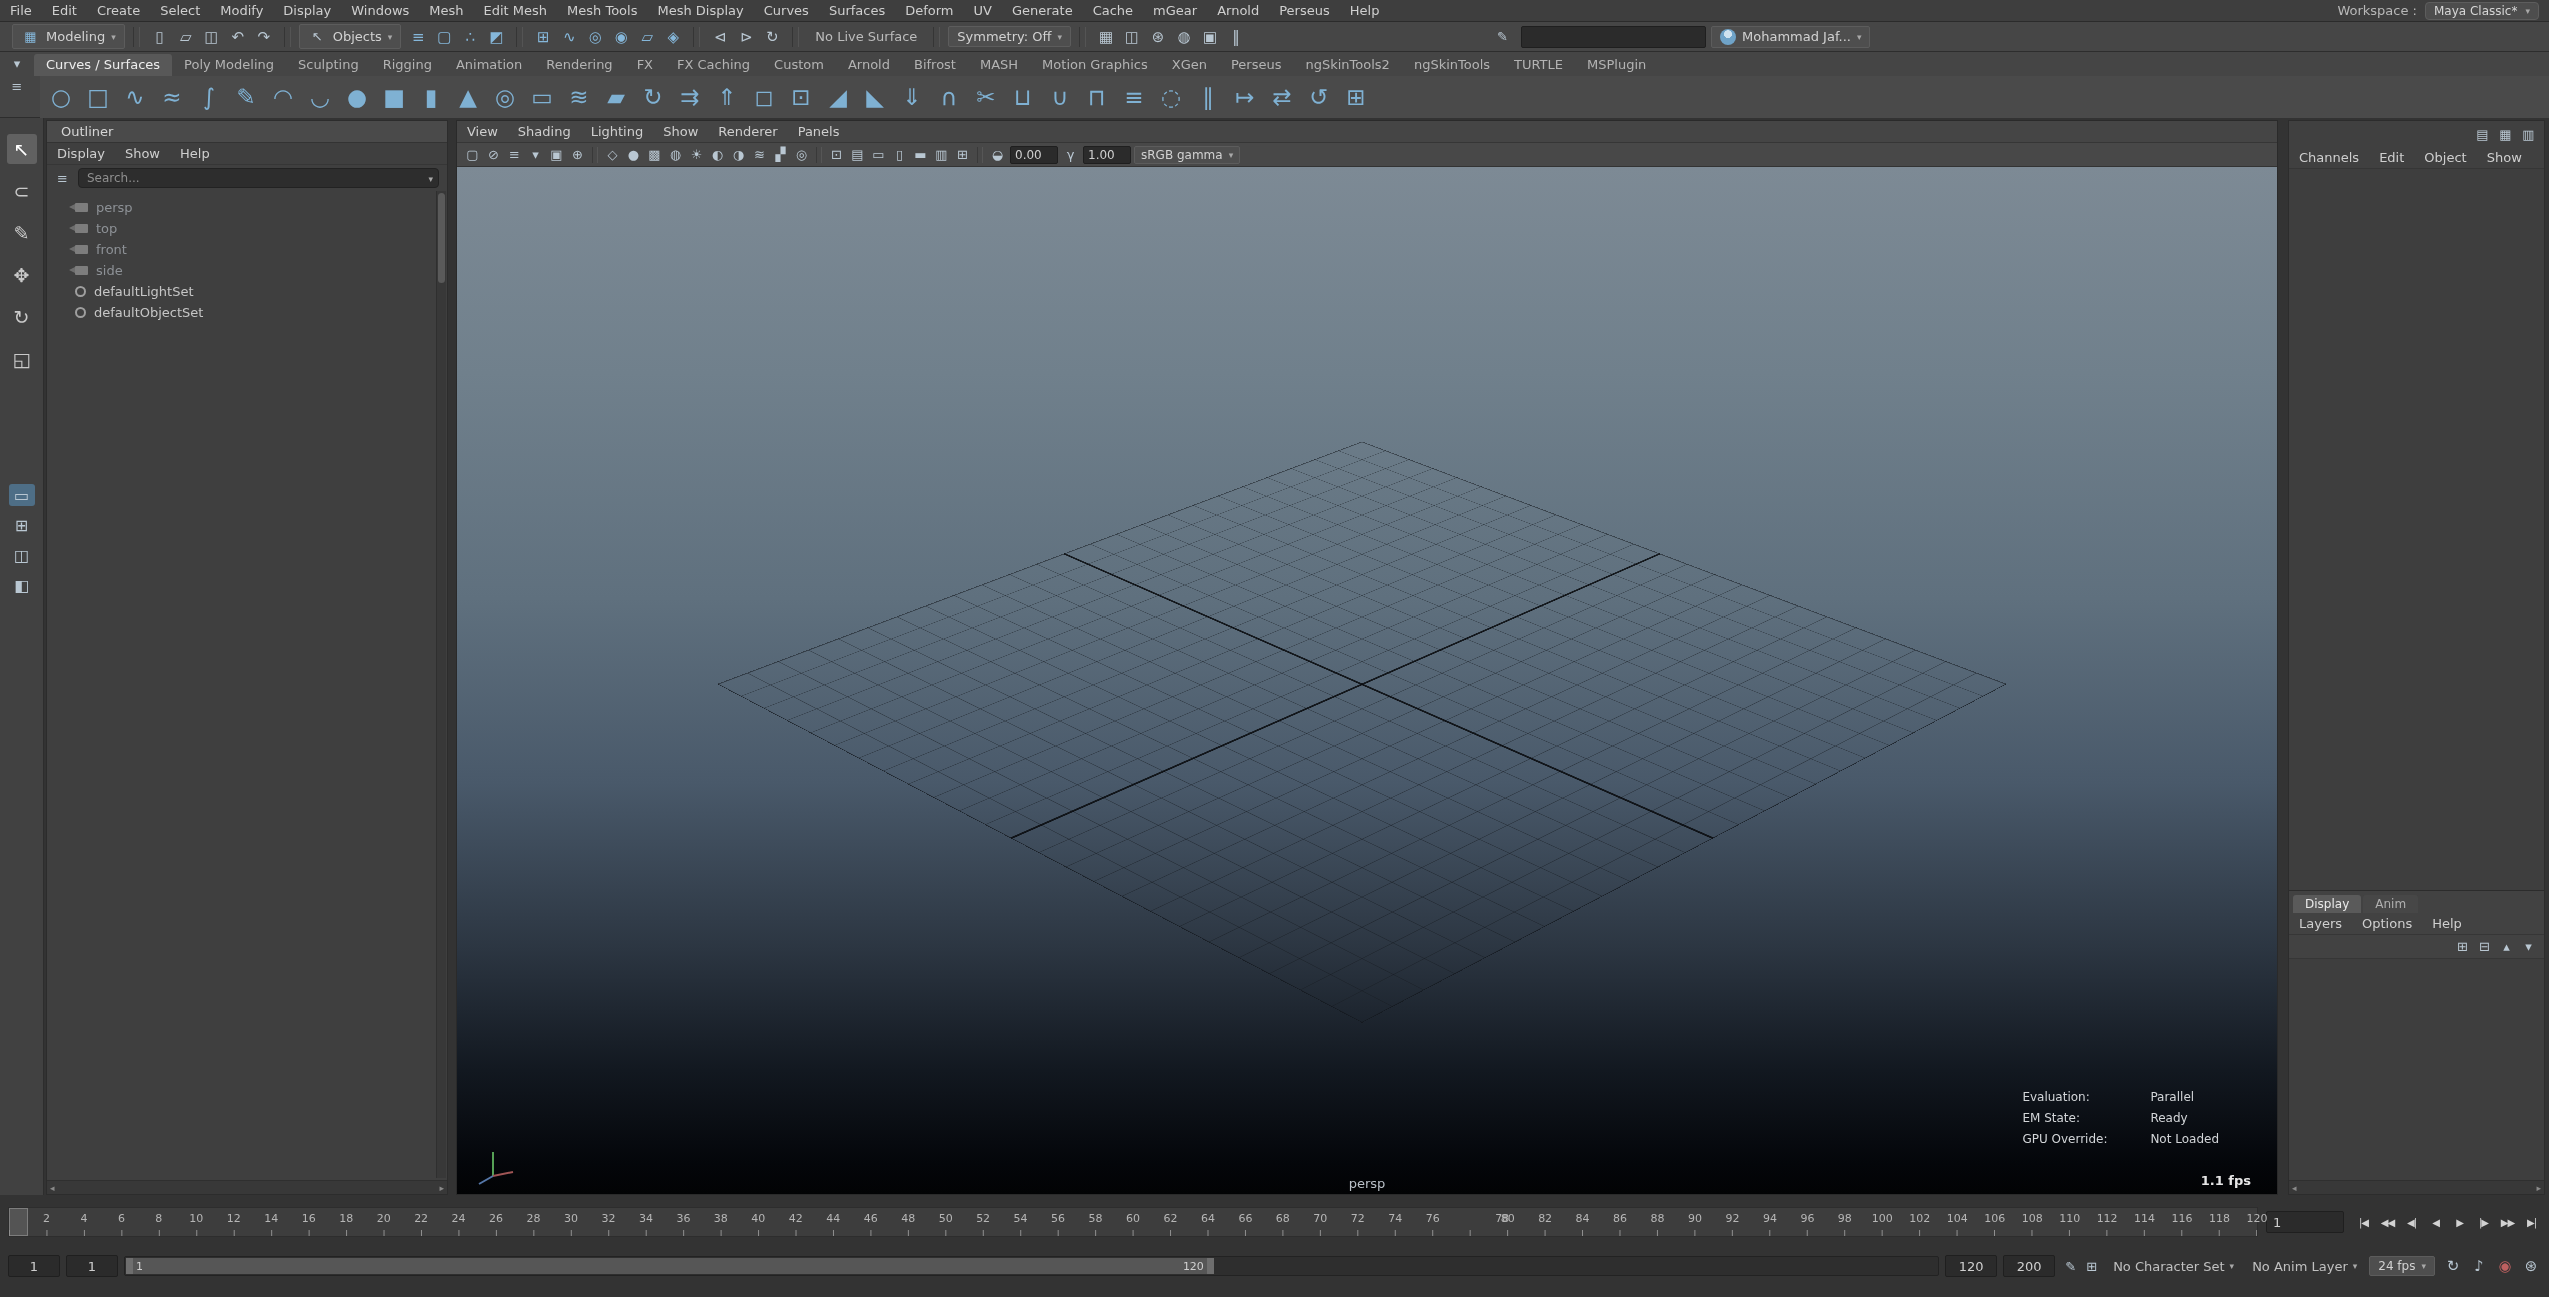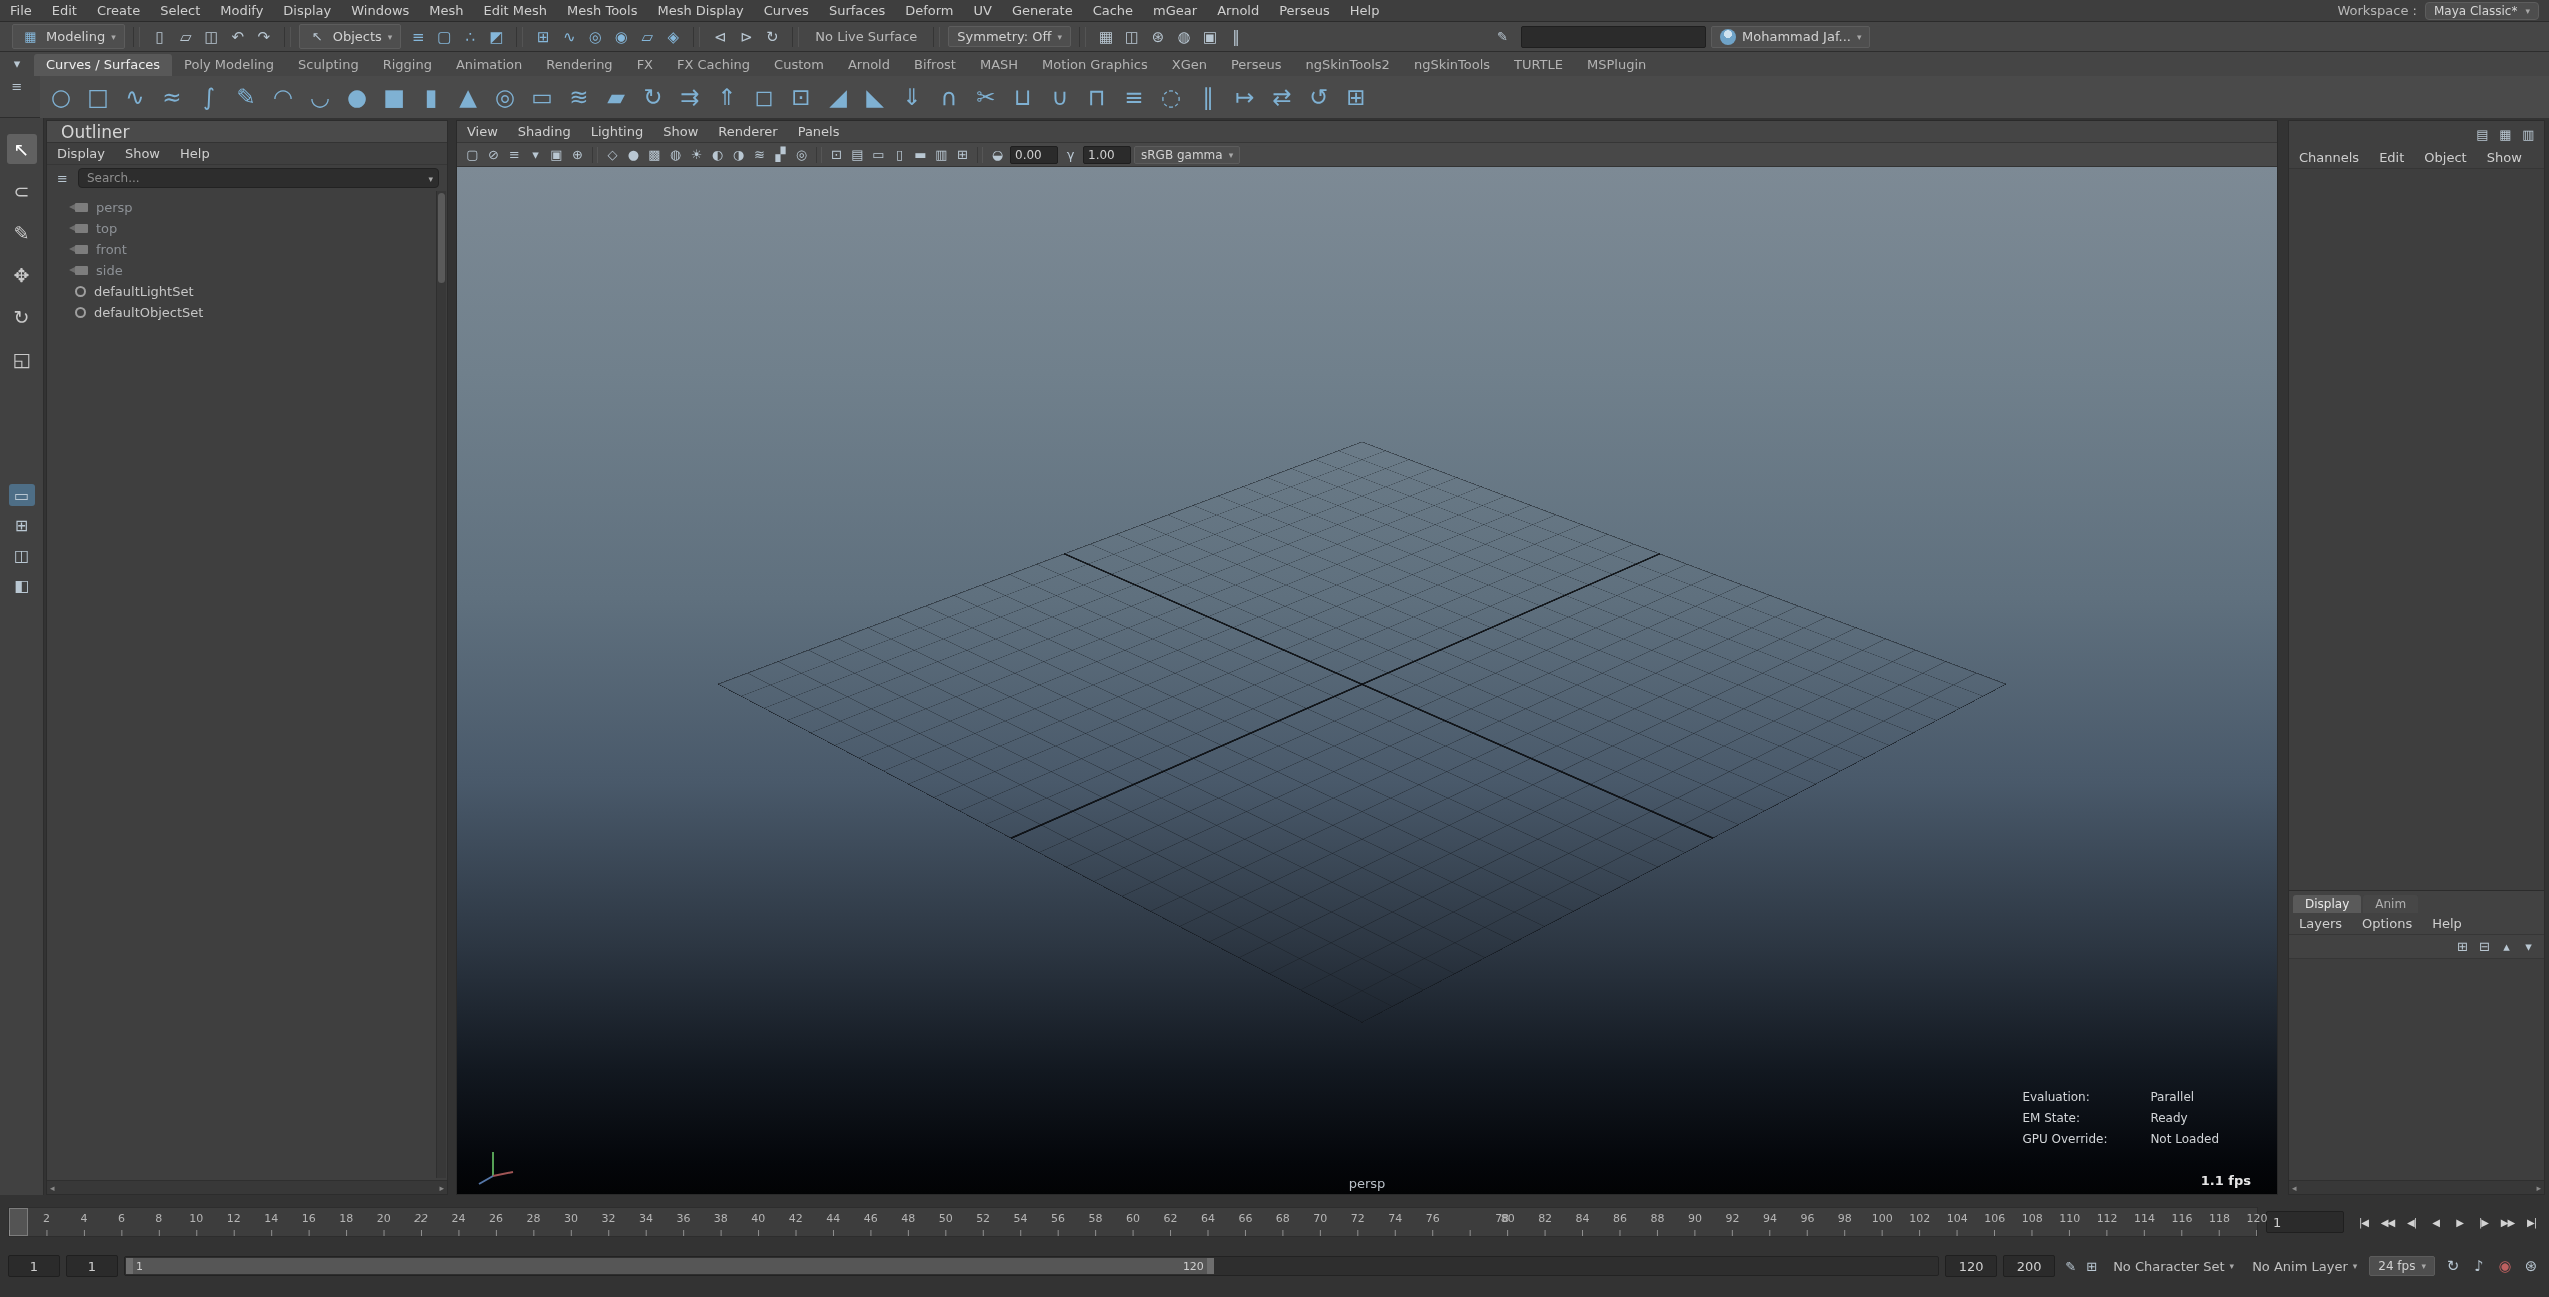--- a/index.html
+++ b/index.html
@@ -45,21 +45,21 @@
   #toolbox { position:absolute; left:0; top:118px; width:44px; height:1077px; background:#414141; border-right:1px solid #2d2d2d; display:flex; flex-direction:column; align-items:center; padding-top:16px; }
   #tb-tools, #tb-layouts { display:flex; flex-direction:column; gap:12px; align-items:center; }
   #tb-layouts { margin-top:110px; gap:8px; }
   .tool { width:30px; height:30px; display:flex; align-items:center; justify-content:center; font-size:19px; color:#c9c9c9; border-radius:3px; }
   .tool.active { background:#616161; color:#ffffff; }
   .tool.layout { font-size:16px; color:#b9c7d2; width:26px; height:22px; }
   .tool.layout.active { background:#4e6e86; }
 
   
   #outliner { position:absolute; left:46px; top:120px; width:402px; height:1075px; background:#3f3f3f; border:1px solid #2c2c2c; display:flex; flex-direction:column; }
-  .ol-title { height:22px; background:#4a4a4a; border-bottom:1px solid #333; display:flex; align-items:center; padding-left:14px; font-size:17px; color:#d6d6d6; }
+  .ol-title { height:22px; background:#4a4a4a; border-bottom:1px solid #333; display:flex; align-items:center; padding-left:14px; font-size:13px; color:#d6d6d6; }
   .ol-menus { height:22px; display:flex; align-items:center; border-bottom:1px solid #363636; }
   .ol-search { display:flex; align-items:center; gap:6px; padding:3px 8px 3px 6px; }
   .search-wrap { flex:1; position:relative; }
   .search-wrap input { width:100%; background:#2d2d2d; border:1px solid #222; color:#cfcfcf; font-size:12px; font-family:inherit; height:20px; padding:0 20px 0 8px; border-radius:4px; }
   .search-wrap input::placeholder { color:#8f8f8f; }
   .search-wrap .arr { position:absolute; right:6px; top:6px; }
   .ol-tree { flex:1; padding-top:6px; overflow:hidden; }
   .tree-row { display:flex; align-items:center; gap:8px; height:21px; padding-left:28px; font-size:13px; color:#c6c6c6; }
   .tree-row.muted { color:#8d9196; }
   .tree-ic { display:inline-block; }
@@ -485,21 +485,21 @@
         <span class="tl-label" style="left: 1.66667%;">2</span>
         <span class="tl-label" style="left: 3.33333%;">4</span>
         <span class="tl-label" style="left: 5%;">6</span>
         <span class="tl-label" style="left: 6.66667%;">8</span>
         <span class="tl-label" style="left: 8.33333%;">10</span>
         <span class="tl-label" style="left: 10%;">12</span>
         <span class="tl-label" style="left: 11.6667%;">14</span>
         <span class="tl-label" style="left: 13.3333%;">16</span>
         <span class="tl-label" style="left: 15%;">18</span>
         <span class="tl-label" style="left: 16.6667%;">20</span>
-        <span class="tl-label" style="left: 18.3333%; font-style: italic;">22</span>
+        <span class="tl-label" style="left: 18.3333%;">22</span>
         <span class="tl-label" style="left: 20%;">24</span>
         <span class="tl-label" style="left: 21.6667%;">26</span>
         <span class="tl-label" style="left: 23.3333%;">28</span>
         <span class="tl-label" style="left: 25%;">30</span>
         <span class="tl-label" style="left: 26.6667%;">32</span>
         <span class="tl-label" style="left: 28.3333%;">34</span>
         <span class="tl-label" style="left: 30%;">36</span>
         <span class="tl-label" style="left: 31.6667%;">38</span>
         <span class="tl-label" style="left: 33.3333%;">40</span>
         <span class="tl-label" style="left: 35%;">42</span>

